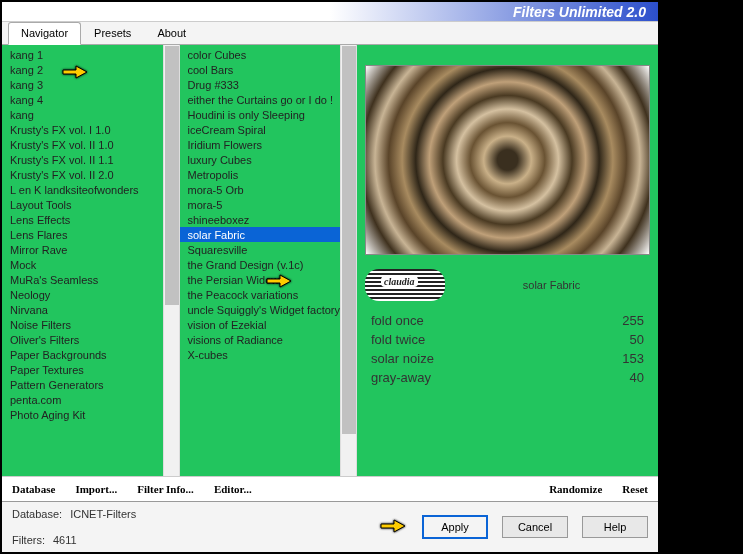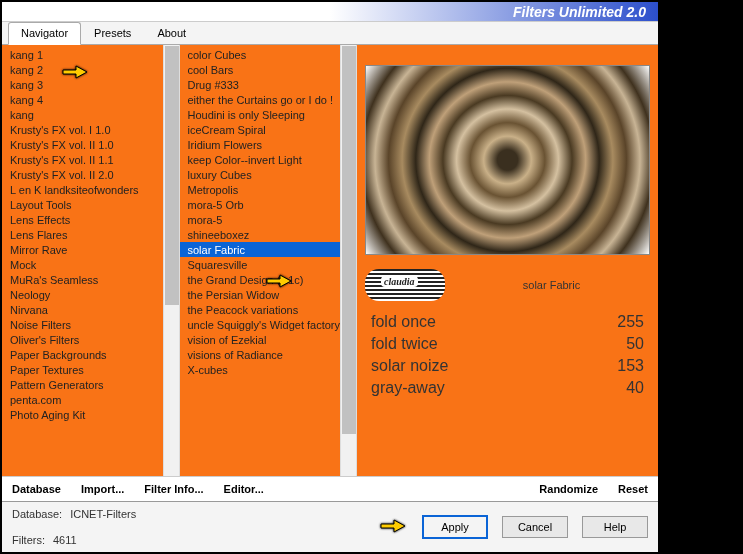--- a/index.html
+++ b/index.html
@@ -3,40 +3,40 @@
 <meta charset="utf-8">
 <style>
   * { box-sizing: border-box; margin: 0; padding: 0; }
   body { font-family: Arial, sans-serif; font-size: 11px; background: #000; width: 743px; height: 554px; overflow: hidden; }
   .window { background: #fff; width: 656px; height: 550px; margin: 2px; display: flex; flex-direction: column; }
   .titlebar { height: 20px; background: linear-gradient(to right, #fff 0%, #fff 50%, #2c4fcc 100%); display: flex; align-items: center; justify-content: flex-end; padding-right: 12px; border-bottom: 1px solid #ccc; }
   .title { color: #fff; font-weight: bold; font-style: italic; font-size: 14px; }
   .tabs { display: flex; border-bottom: 1px solid #aaa; background: #f4f4f4; padding-left: 6px; }
   .tab { padding: 4px 12px; font-size: 11px; cursor: pointer; border: 1px solid transparent; }
   .tab.active { background: #fff; border: 1px solid #aaa; border-bottom: 1px solid #fff; margin-bottom: -1px; border-radius: 3px 3px 0 0; }
-  .main { flex: 1; display: flex; background: #f97316; overflow: hidden; }
+  .main { flex: 1; display: flex; background: #22c55e; overflow: hidden; }
   .list { overflow-y: auto; overflow-x: hidden; padding: 2px 0; }
   .list1 { width: 200px; border-right: 1px solid #ddd; position: relative; }
   .list2 { width: 200px; border-right: 1px solid #ddd; position: relative; }
   .item { padding: 1.5px 8px; white-space: nowrap; cursor: pointer; font-size: 11px; color: #222; }
   .item.sel { background: #0a64d6; color: #fff; }
   .right { flex: 1; padding: 8px; display: flex; flex-direction: column; }
   .preview { width: 285px; height: 190px; background: radial-gradient(circle, #3a2f1f 6%, #c9b088 14%, #6a5333 22%, #d4c0a0 30%, #4a3a22 38%, #bfa079 46%, #2f2618 54%, #a88b60 62%, #5a4429 70%, #c8b495 78%, #3f311e 86%, #fff 100%); border: 1px solid #888; margin: 12px auto 8px; }
   .fname-row { display: flex; align-items: center; gap: 8px; margin: 6px 0 10px; }
   .logo { width: 80px; height: 32px; background: repeating-linear-gradient(#222 0 2px, #fff 2px 4px); border-radius: 14px; position: relative; }
   .logo::after { content: "claudia"; position: absolute; top: 7px; left: 16px; font: italic bold 10px cursive; color: #222; background: #fff; padding: 0 3px; border-radius: 4px; }
   .fname { flex: 1; text-align: center; color: #333; }
   .params { flex: 1; }
-  .prow { display: flex; justify-content: space-between; padding: 2px 6px; font-size: 16px; color: #333; }
+  .prow { display: flex; justify-content: space-between; padding: 2px 6px; font-size: 13px; color: #333; }
   .scroll-sim { position: absolute; right: 0; top: 0; width: 16px; height: 100%; background: #f1f1f1; border-left: 1px solid #ddd; }
   .scroll-thumb { background: #c1c1c1; width: 14px; margin: 1px; height: 60%; }
   .pointer { position: absolute; width: 26px; height: 20px; pointer-events: none; z-index: 10; }
   .pointer svg { width: 26px; height: 20px; filter: drop-shadow(0 0 1px #000); }
   .bbar1 { display: flex; padding: 6px 10px; border-top: 1px solid #ccc; gap: 20px; font-size: 11px; background: #fff; }
-  .bbar1 .lbtn { font-weight: bold; cursor: pointer; }
+  .bbar1 .lbtn { font-weight: bold; cursor: pointer; font-family: Liberation Serif, serif; }
   .bbar1 .spacer { flex: 1; }
   .footer { border-top: 1px solid #999; padding: 6px 10px; display: flex; align-items: center; font-size: 11px; background: #f4f4f4; }
   .finfo { display: flex; flex-direction: column; gap: 14px; color: #333; }
   .finfo-row { display: flex; gap: 8px; }
   .footer .spacer { flex: 1; }
   .btn { min-width: 66px; padding: 4px 10px; margin-left: 14px; background: #e8e8e8; border: 1px solid #999; cursor: pointer; text-align: center; font-size: 11px; }
   .btn.primary { border: 2px solid #0a64d6; background: #f4f4f4; }
   .apply-wrap { position: relative; display: inline-block; }
 </style>
 </head>
@@ -96,21 +96,20 @@
             <path d="M1 10 L14 10 L14 6 L25 12 L14 18 L14 14 L1 14 Z" fill="#ffcc00" stroke="#000" stroke-width="1"></path>
           </svg>
       </div>
     <div class="item">color Cubes</div>
         <div class="item">cool Bars</div>
         <div class="item">Drug #333</div>
         <div class="item">either the Curtains go or I do !</div>
         <div class="item">Houdini is only Sleeping</div>
         <div class="item">iceCream Spiral</div>
         <div class="item">Iridium Flowers</div>
-        <div class="item">keep Color--invert Light</div>
         <div class="item">luxury Cubes</div>
         <div class="item">Metropolis</div>
         <div class="item">mora-5 Orb</div>
         <div class="item">mora-5</div>
         <div class="item">shineeboxez</div>
         <div class="item sel">solar Fabric</div>
         <div class="item">Squaresville</div>
         <div class="item">the Grand Design     (v.1c)</div>
         <div class="item">the Persian Widow</div>
         <div class="item">the Peacock variations</div>

